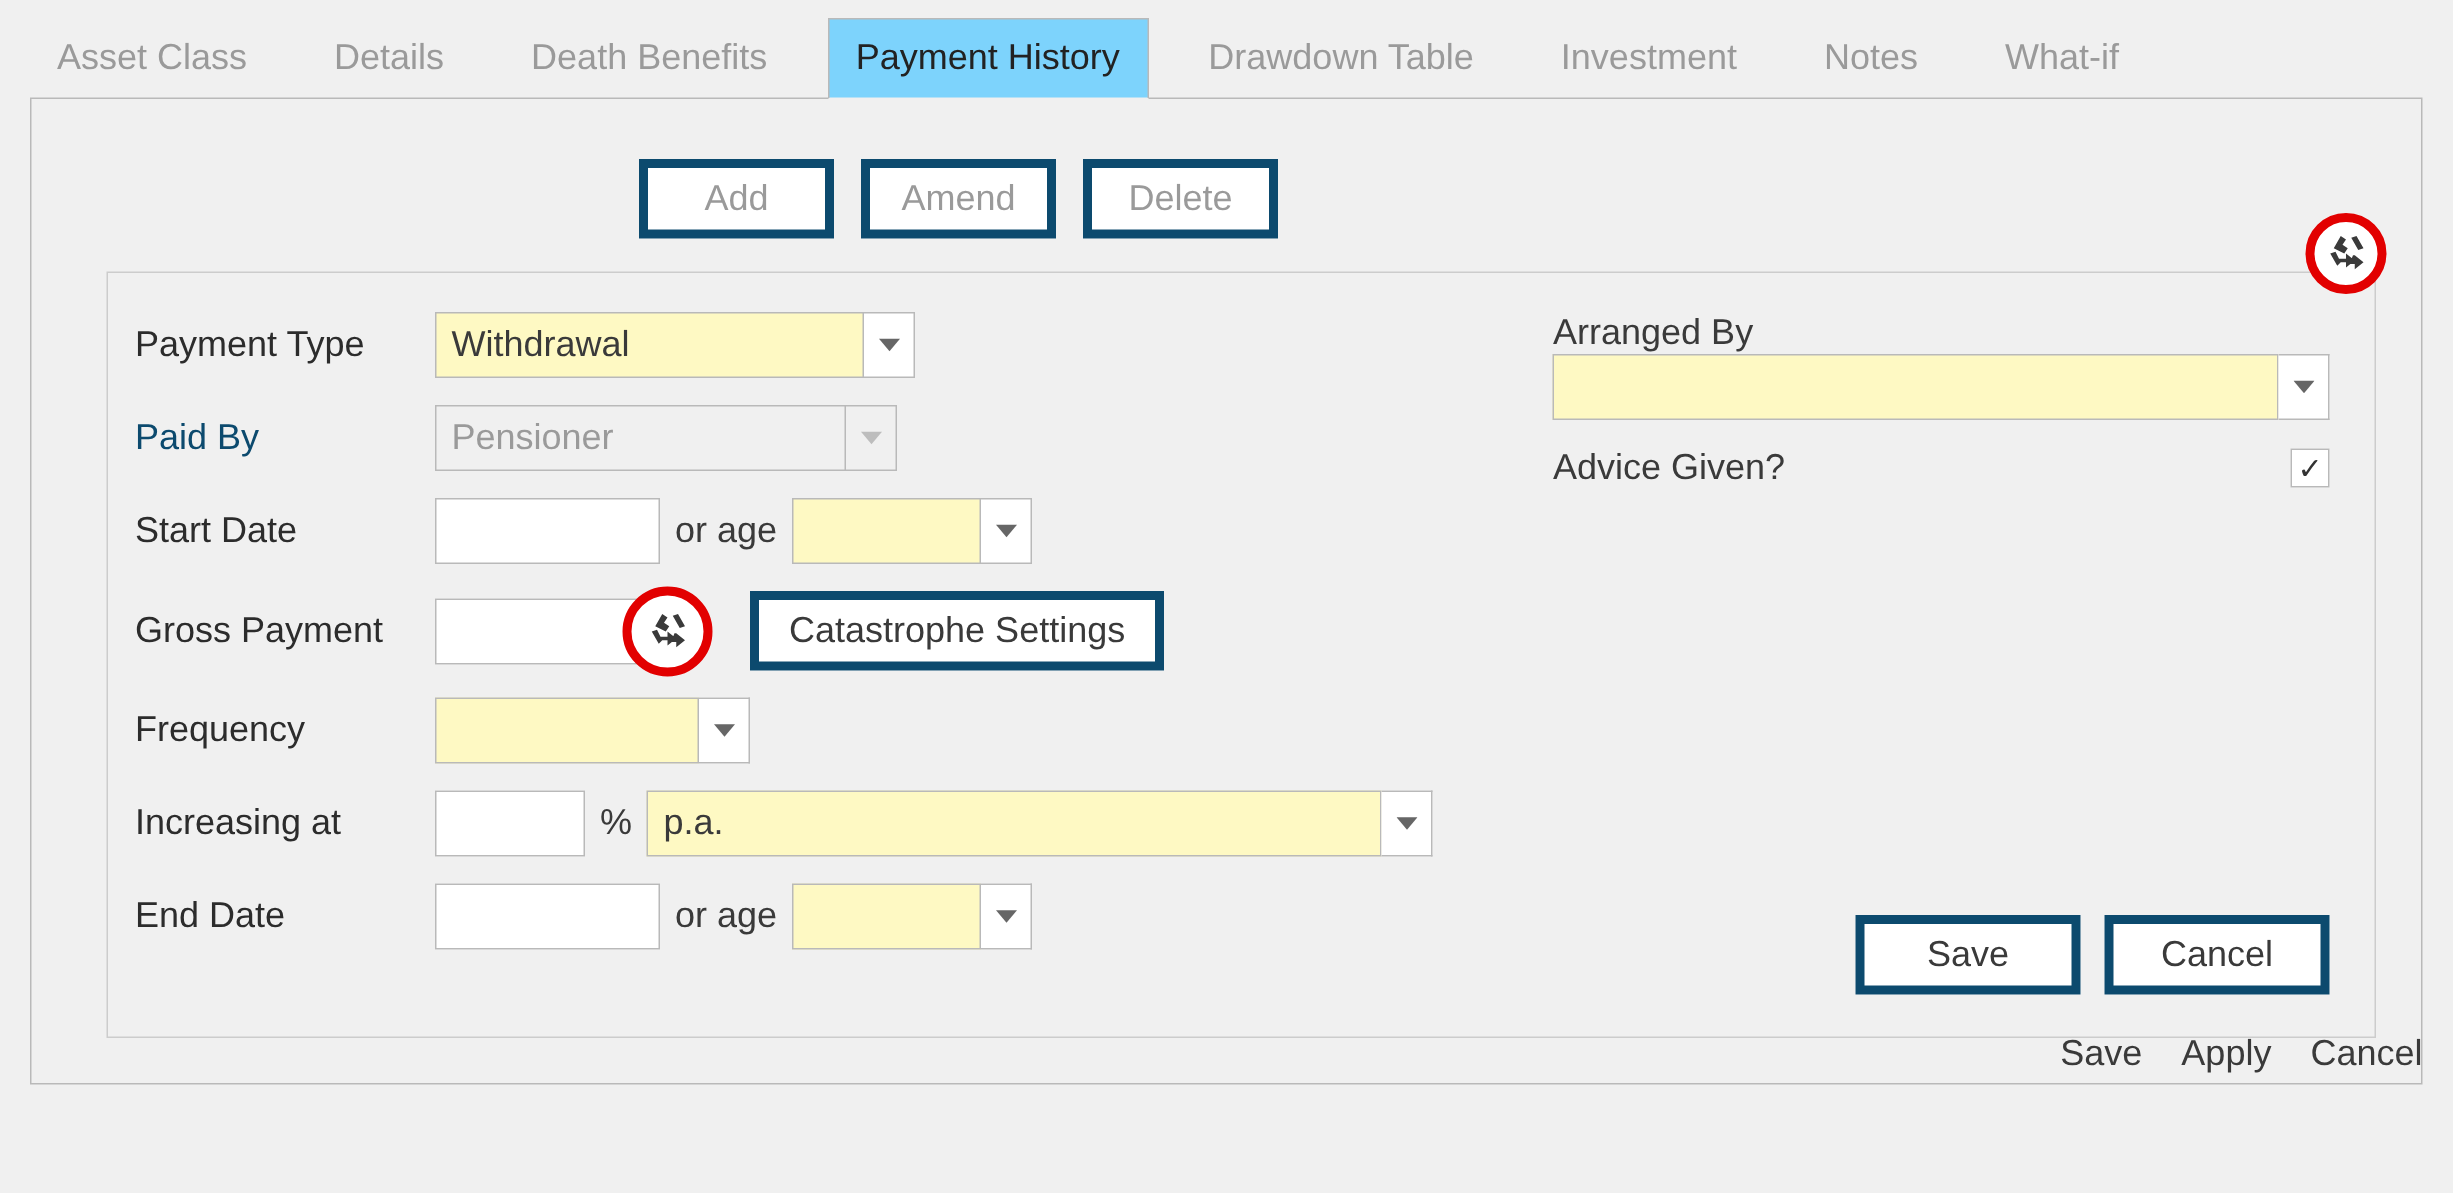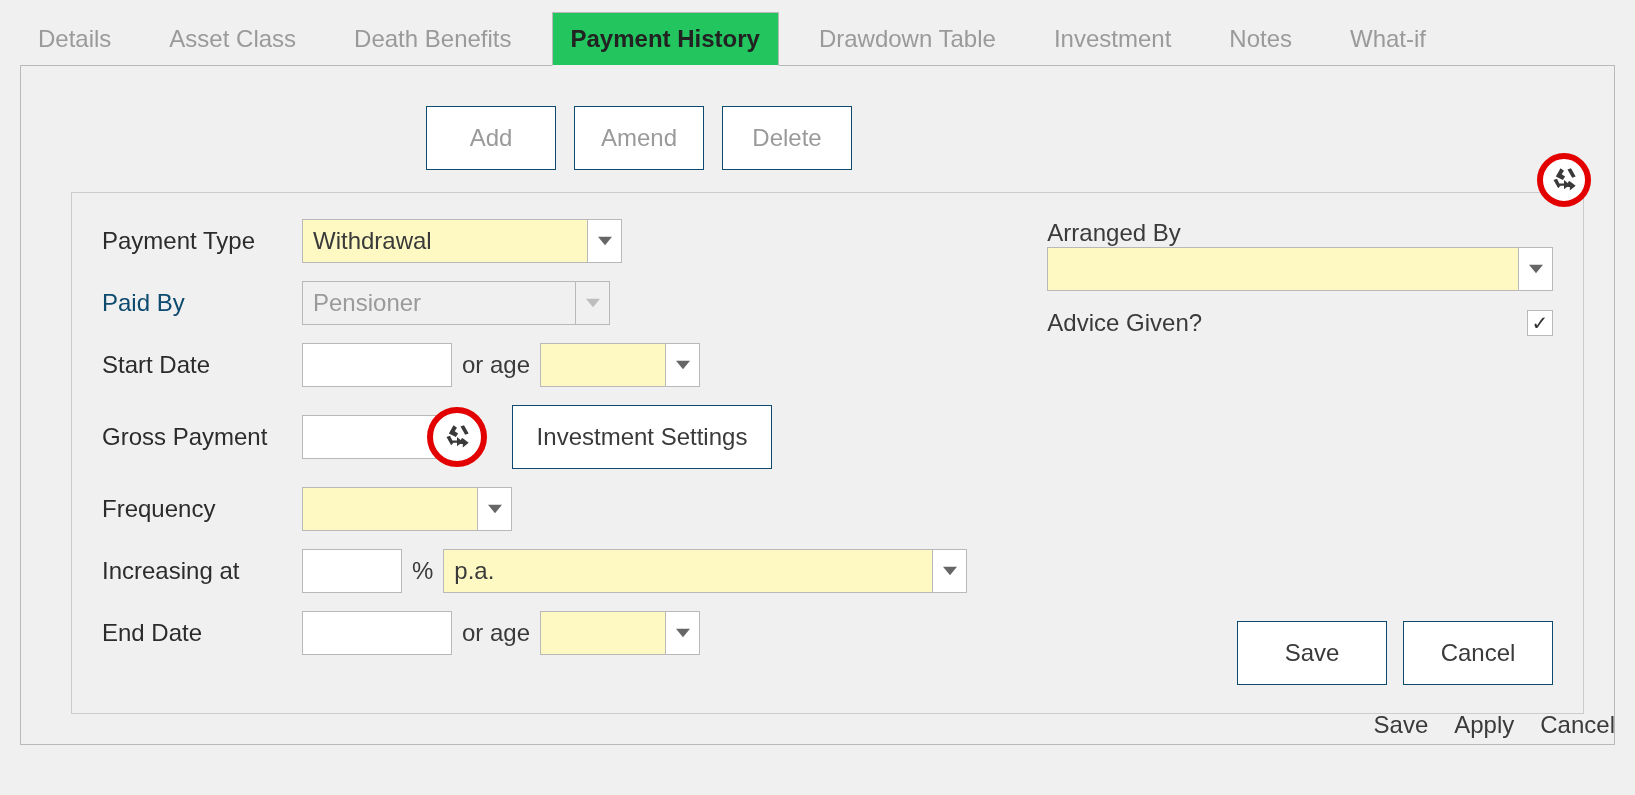--- a/index.html
+++ b/index.html
@@ -21,60 +21,60 @@
     align-items: flex-end;
   }
   .tab {
     color: #9a9a9a;
     padding: 12px 18px;
     margin-right: 22px;
     cursor: pointer;
   }
   .tab.active {
     color: #222;
-    background: #22c55e;
+    background: #7dd3fc;
     border: 1px solid #b9b9b9;
     border-bottom: 1px solid #f0f0f0;
     position: relative;
     z-index: 2;
     margin-bottom: -1px;
-    font-weight: 700;
+    font-weight: 400;
   }
   .panel {
     border: 1px solid #b9b9b9;
     padding: 40px 30px 30px 50px;
     min-height: 625px;
     position: relative;
   }
   .top-actions {
     display: flex;
     align-items: center;
     gap: 18px;
     margin-left: 355px;
     margin-bottom: 22px;
   }
   .btn {
     display: inline-flex;
     align-items: center;
     justify-content: center;
     background: #fff;
-    border: 1px solid #0c4a6e;
+    border: 6px solid #0c4a6e;
     color: #9a9a9a;
-    height: 64px;
+    height: 53px;
     min-width: 130px;
     padding: 0 20px;
     cursor: pointer;
   }
   .btn.dark {
     color: #3a3a3a;
     min-width: 150px;
   }
   .inner-box {
     border: 1px solid #ccc;
-    padding: 26px 30px 40px 30px;
+    padding: 26px 30px 40px 18px;
     position: relative;
   }
   .form-grid {
     display: flex;
     gap: 80px;
   }
   .col-left { flex: 0 0 850px; }
   .col-right { flex: 1; }
   .row {
     display: flex;
@@ -165,22 +165,22 @@
   svg.chev { width: 14px; height: 14px; }
   svg.chev path { fill: #666; }
   .select.disabled svg.chev path { fill: #bdbdbd; }
   .midlabel { color: #3a3a3a; }
 </style>
 </head>
 <body>
 
 <div class="container">
   <div class="tabs">
+    <div class="tab">Asset Class</div>
     <div class="tab">Details</div>
-    <div class="tab">Asset Class</div>
     <div class="tab">Death Benefits</div>
     <div class="tab active">Payment History</div>
     <div class="tab">Drawdown Table</div>
     <div class="tab">Investment</div>
     <div class="tab">Notes</div>
     <div class="tab">What-if</div>
   </div>
 
   <div class="panel">
     <div class="top-actions">
@@ -240,21 +240,21 @@
             <div class="label">Gross Payment</div>
             <div style="position:relative; display:flex; align-items:center;">
               <input class="input" style="width: 150px;" value="">
               <div class="recycle-circle" style="position:absolute; right:-35px; width:60px; height:60px;">
                 <svg class="recycle-svg" viewBox="0 0 24 24">
                     <path fill="#3a3a3a" d="M7 19l-4-7 3-1 2 4h4v-3l5 4-5 4v-3H9zM5 9l4-7 3 2-2 3 3 2-2 3-6-3zm14 1l-4-7 3-1 4 7-3 1zm-2 3l5 4-5 4v-3h-3l2-5h1z"></path>
                   </svg>
               </div>
             </div>
             <div style="width:40px"></div>
-            <div class="btn" style="min-width:260px; color:#3a3a3a;">Investment Settings</div>
+            <div class="btn" style="min-width:260px; color:#3a3a3a;">Catastrophe Settings</div>
           </div>
 
           <div class="row">
             <div class="label">Frequency</div>
             <div class="select" style="width:210px">
               <div class="val"></div>
               <div class="dd">
                   <svg class="chev" viewBox="0 0 10 6">
                     <path d="M0 0l5 6 5-6z"></path>
                   </svg>

